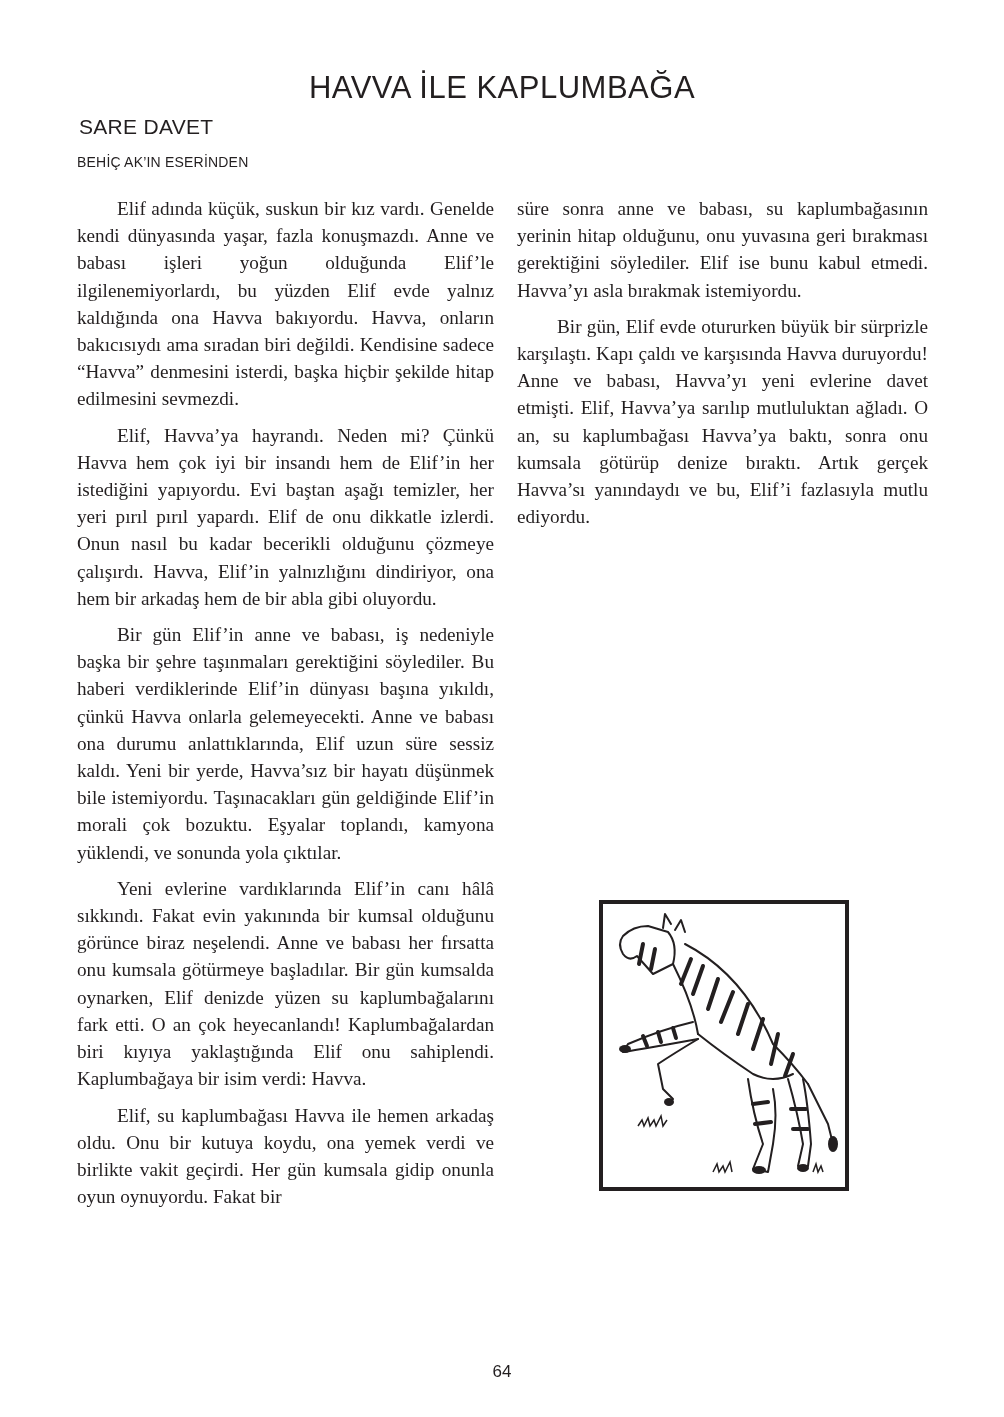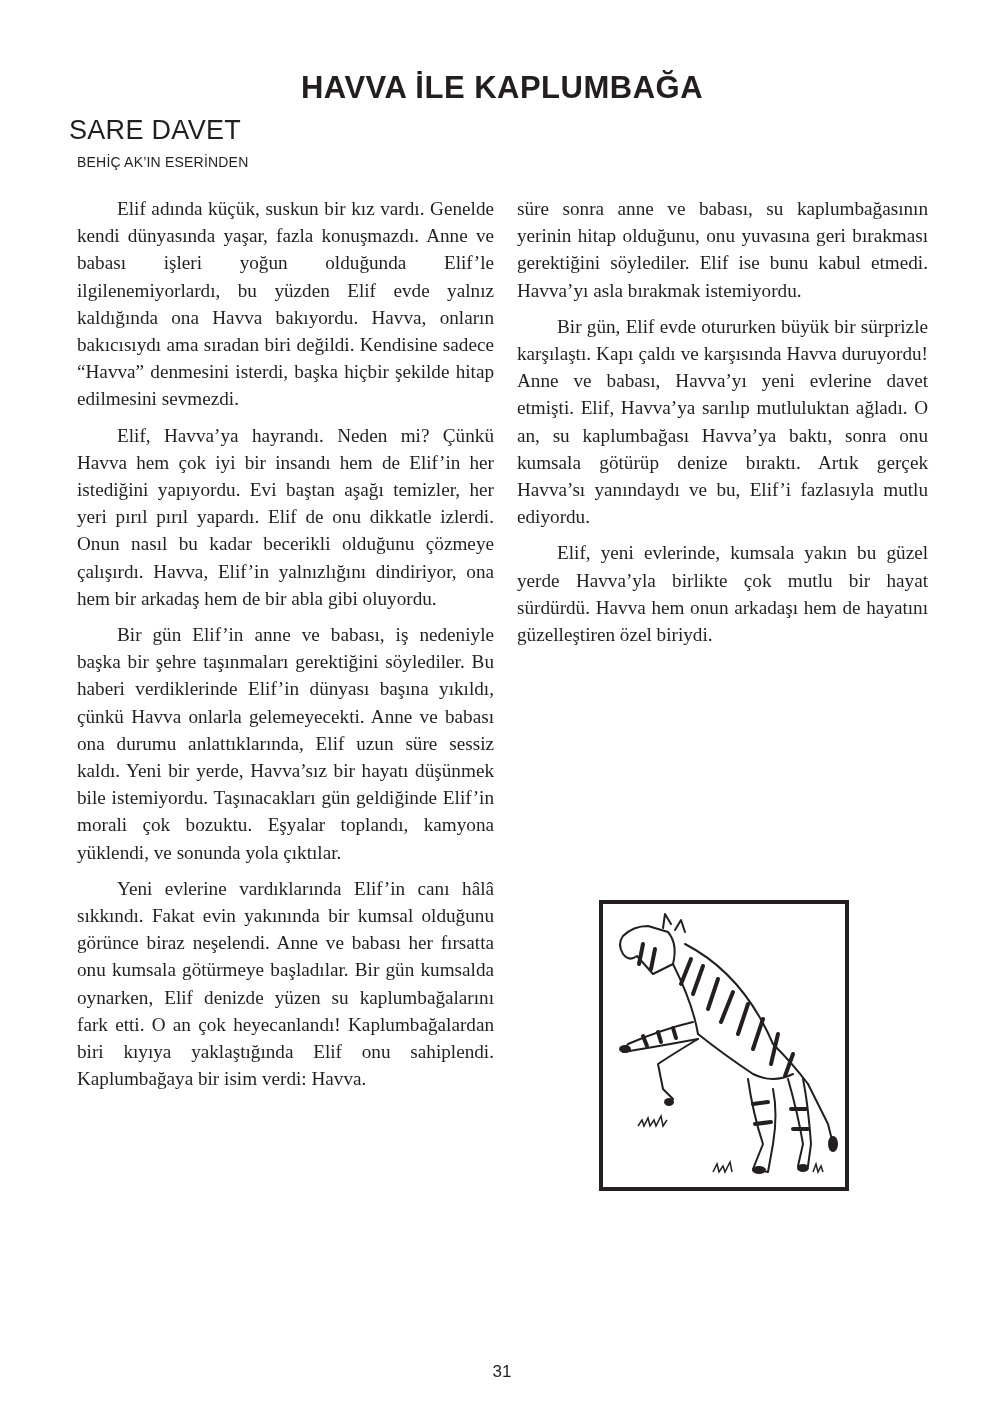--- a/index.html
+++ b/index.html
@@ -1,20 +1,20 @@
 <!DOCTYPE html>
 <html><head>
 <meta charset="utf-8">
 <style>
   html, body { margin:0; padding:0; background:#ffffff; }
   body { width:1004px; height:1417px; position:relative; overflow:hidden;
          font-family:"Liberation Sans", "DejaVu Sans", sans-serif; color:#231f20; }
   .title { position:absolute; left:0; width:1004px; top:70px; text-align:center;
-           font-size:31px; font-weight:bold; letter-spacing:0.5px; }
-  .author { position:absolute; left:69px; top:115px; font-size:27px; letter-spacing:0.3px; }
+           font-size:31px; font-weight:normal; letter-spacing:0.5px; }
+  .author { position:absolute; left:79px; top:115px; font-size:21px; letter-spacing:0.3px; }
   .source { position:absolute; left:77px; top:154px; font-size:14px; letter-spacing:0.2px; }
   .col { position:absolute; top:195px; width:417px; font-size:19.2px; line-height:27.2px; }
   .col.left { left:77px; }
   .col.right { left:517px; width:411px; }
   .col p { margin:0 0 9px 0; text-align:justify; hyphens:manual;font-family:Liberation Serif, serif; }
   .col p.indent { text-indent:40px; }
   .illustration { position:absolute; left:599px; top:900px; width:242px; height:283px;
                   border:4px solid #231f20; background:#fff; }
   .illustration svg { width:100%; height:100%; display:block; }
   .page-number { position:absolute; left:0; width:1004px; top:1362px; text-align:center; font-size:17px; }
@@ -24,26 +24,26 @@
 
 <div class="title">HAVVA İLE KAPLUMBAĞA</div>
 <div class="author">SARE DAVET</div>
 <div class="source">BEHİÇ AK’IN ESERİNDEN</div>
 
 <div class="col left">
   <p class="indent">Elif adında küçük, suskun bir kız vardı. Genelde kendi dünyasında yaşar, fazla konuş­mazdı. Anne ve babası işleri yoğun olduğun­da Elif’le ilgilenemiyorlardı, bu yüzden Elif evde yalnız kaldığında ona Havva bakıyordu. Havva, onların bakıcısıydı ama sıradan biri değildi. Kendisine sadece “Havva” denmesini isterdi, başka hiçbir şekilde hitap edilmesini sevmezdi.</p>
   <p class="indent">Elif, Havva’ya hayrandı. Neden mi? Çünkü Havva hem çok iyi bir insandı hem de Elif’in her istediğini yapıyordu. Evi baştan aşağı te­mizler, her yeri pırıl pırıl yapardı. Elif de onu dikkatle izlerdi. Onun nasıl bu kadar becerikli olduğunu çözmeye çalışırdı. Havva, Elif’in yal­nızlığını dindiriyor, ona hem bir arkadaş hem de bir abla gibi oluyordu.</p>
   <p class="indent">Bir gün Elif’in anne ve babası, iş nede­niyle başka bir şehre taşınmaları gerektiği­ni söylediler. Bu haberi verdiklerinde Elif’in dünyası başına yıkıldı, çünkü Havva onlarla gelemeyecekti. Anne ve babası ona durumu anlattıklarında, Elif uzun süre sessiz kaldı. Yeni bir yerde, Havva’sız bir hayatı düşünmek bile istemiyordu. Taşınacakları gün geldiğinde Elif’in morali çok bozuktu. Eşyalar toplandı, kamyona yüklendi, ve sonunda yola çıktılar.</p>
   <p class="indent">Yeni evlerine vardıklarında Elif’in canı hâlâ sıkkındı. Fakat evin yakınında bir kumsal olduğunu görünce biraz neşelendi. Anne ve babası her fırsatta onu kumsala götürmeye başladılar. Bir gün kumsalda oynarken, Elif denizde yüzen su kaplumbağalarını fark etti. O an çok heyecanlandı! Kaplumbağalardan biri kıyıya yaklaştığında Elif onu sahiplendi. Kaplumbağaya bir isim verdi: Havva.</p>
+  <p class="indent">Elif, su kaplumbağası Havva ile hemen ar­kadaş oldu. Onu bir kutuya koydu, ona yemek verdi ve birlikte vakit geçirdi. Her gün kum­sala gidip onunla oyun oynuyordu. Fakat bir</p>
 </div>
 
 <div class="col right">
   <p>süre sonra anne ve babası, su kaplumbağa­sının yerinin hitap olduğunu, onu yuvasına geri bırakması gerektiğini söylediler. Elif ise bunu kabul etmedi. Havva’yı asla bırakmak istemiyordu.</p>
   <p class="indent">Bir gün, Elif evde otururken büyük bir sürprizle karşılaştı. Kapı çaldı ve karşısında Havva duruyordu! Anne ve babası, Havva’yı yeni evlerine davet etmişti. Elif, Havva’ya sarılıp mutluluktan ağladı. O an, su kaplum­bağası Havva’ya baktı, sonra onu kumsala götürüp denize bıraktı. Artık gerçek Havva’sı yanındaydı ve bu, Elif’i fazlasıyla mutlu edi­yordu.</p>
-  <p class="indent">Elif, yeni evlerinde, kumsala yakın bu gü­zel yerde Havva’yla birlikte çok mutlu bir ha­yat sürdürdü. Havva hem onun arkadaşı hem de hayatını güzelleştiren özel biriydi.</p>
 </div>
 
 <div class="illustration">
   <svg viewBox="0 0 242 283">
     <g fill="none" stroke="#231f20" stroke-width="2" stroke-linecap="round" stroke-linejoin="round">
 
       <path d="M20 32 Q14 40 20 50 Q26 58 34 52 L50 70 L70 60 Q75 40 65 28 L45 22 Q30 22 20 32 Z"></path>
       <path d="M60 24 L62 10 L68 20"></path>
       <path d="M72 26 L78 16 L82 28"></path>
 
@@ -87,13 +87,13 @@
       <ellipse cx="230" cy="240" rx="5" ry="8"></ellipse>
     </g>
     <g fill="none" stroke="#231f20" stroke-width="1.5">
       <path d="M35 222 l4 -6 l2 6 l4 -8 l2 8 l4 -6 l2 6 l5 -10 l2 10 l4 -6"></path>
       <path d="M110 268 l4 -8 l2 8 l4 -6 l2 6 l5 -10 l2 10"></path>
       <path d="M210 268 l3 -8 l2 8 l3 -6 l2 6"></path>
     </g>
   </svg>
 </div>
 
-<div class="page-number">31</div>
+<div class="page-number">64</div>
 
 </body></html>

